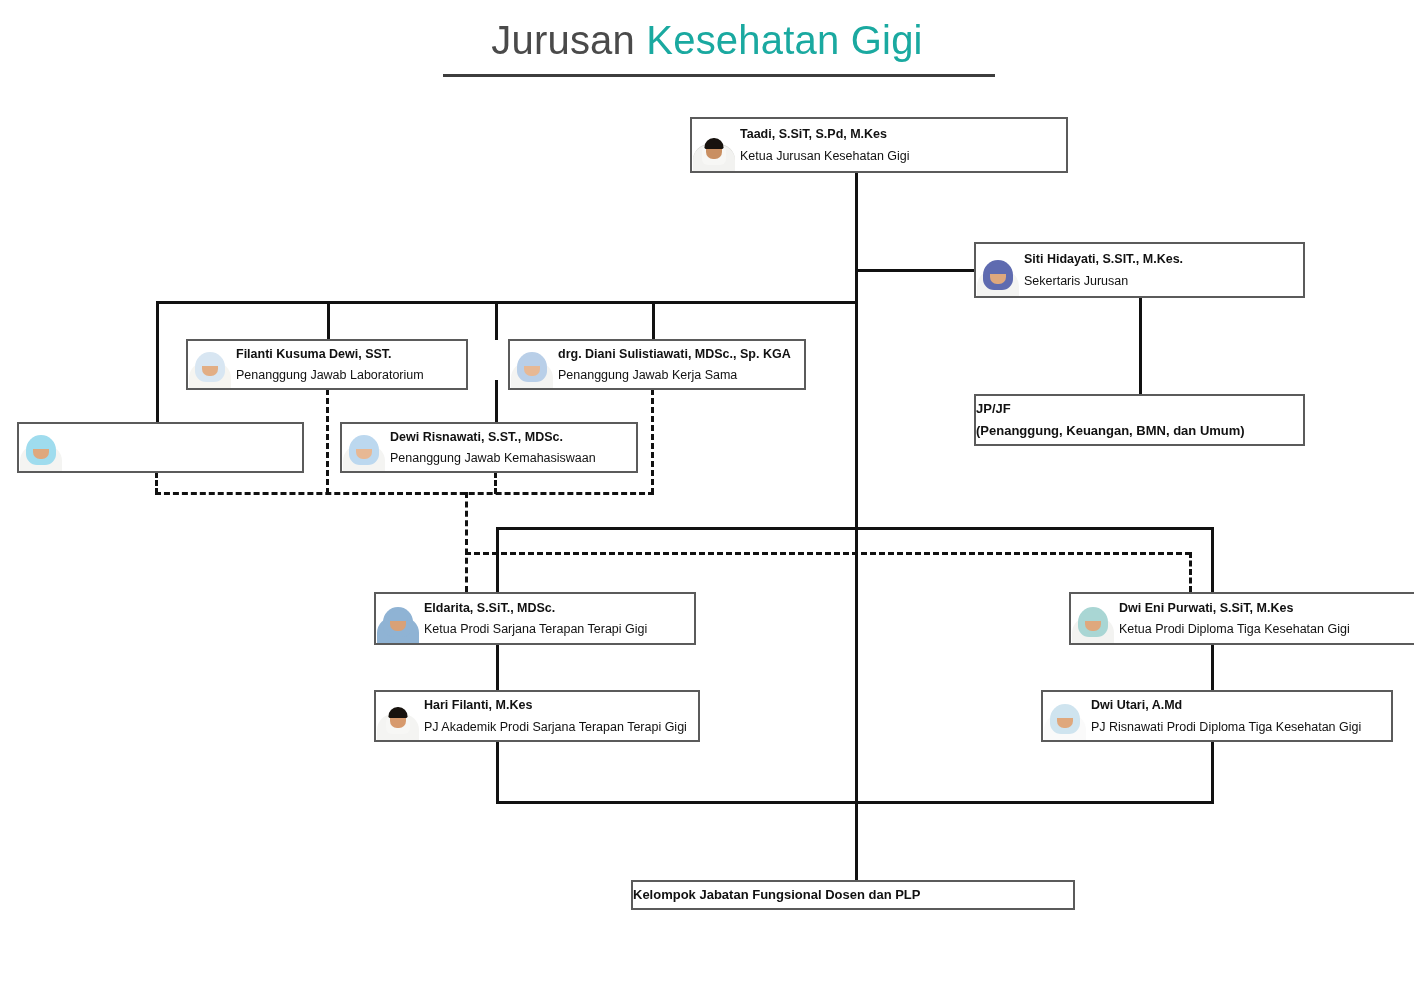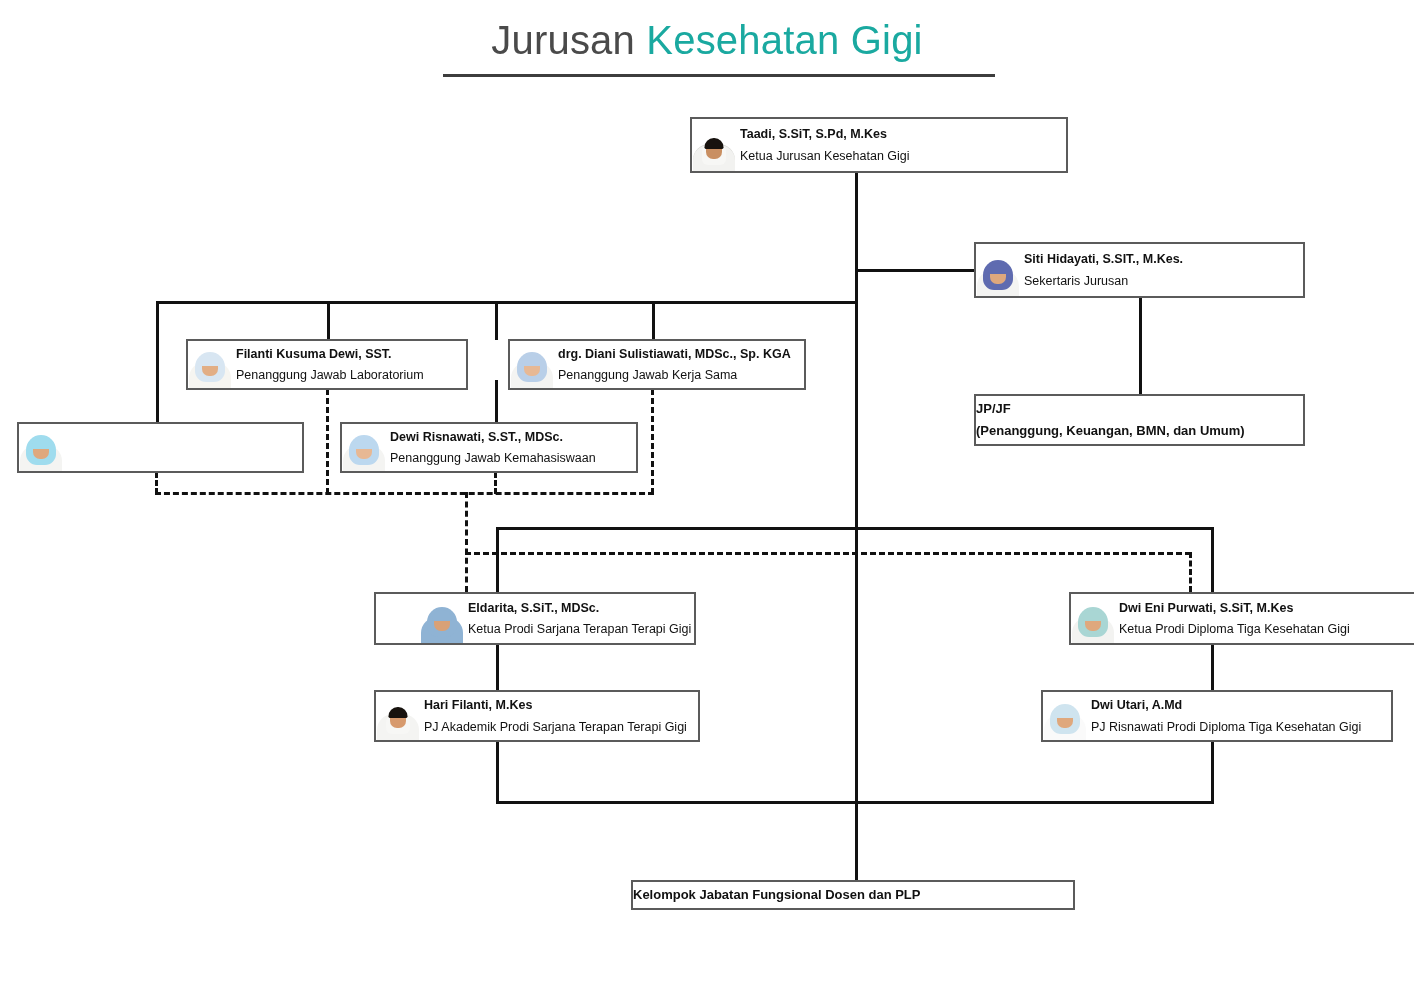--- a/index.html
+++ b/index.html
@@ -222,21 +222,21 @@
         <div class="face" style="background:#e7b894;"></div>
         <div class="hair" style="background:#bcd8ef;"></div>
       </div>
     </div>
     <div class="txt">
       <div class="nm">Dewi Risnawati, S.ST., MDSc.</div>
       <div class="rl">Penanggung Jawab Kemahasiswaan</div>
     </div>
   </div>
 
-  <div class="node" style="left:374px;top:592px;width:322px;height:53px;padding-left:44px;">
+  <div class="node" style="left:374px;top:592px;width:322px;height:53px;">
     <div class="photo">
       <div class="av">
         <div class="body" style="background:#8fb3d4;"></div>
         <div class="scarf" style="background:#8fb3d4;"></div>
         <div class="face" style="background:#d9a177;"></div>
         <div class="hair" style="background:#8fb3d4;"></div>
       </div>
     </div>
     <div class="txt">
       <div class="nm">Eldarita, S.SiT., MDSc.</div>

